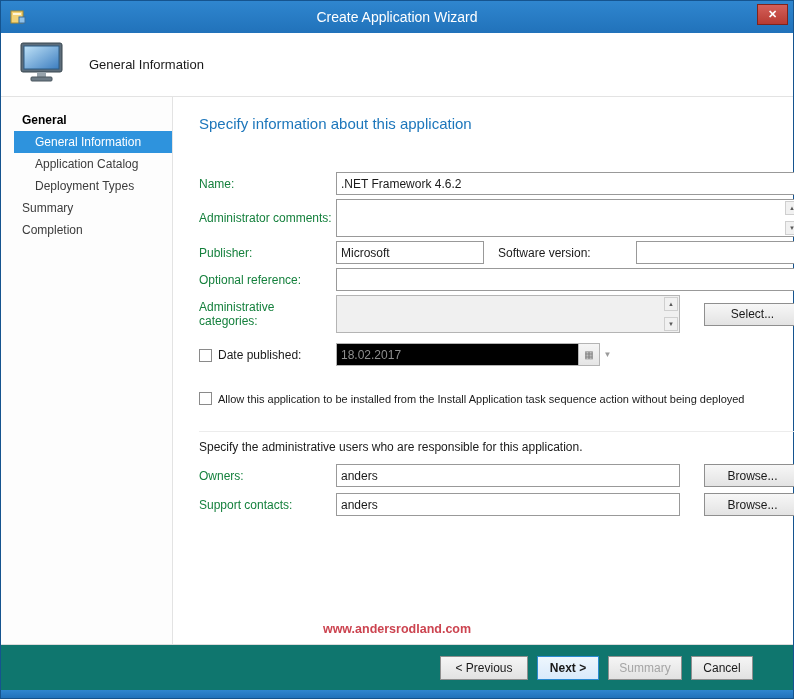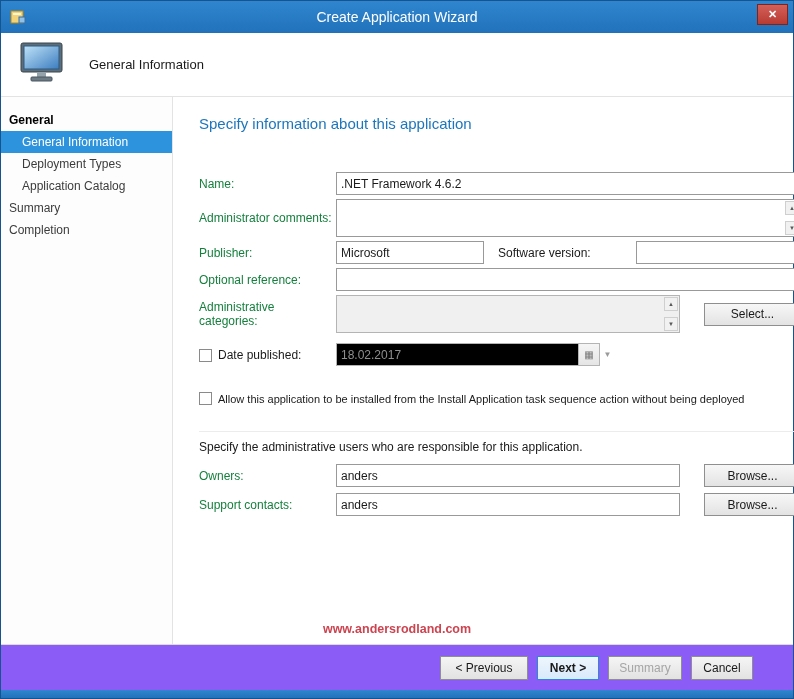--- a/index.html
+++ b/index.html
@@ -21,21 +21,21 @@
                text-align:center; cursor:pointer; font-family:inherit; }
 
   
   .header { flex:0 0 64px; background:#fff; border-bottom:1px solid #e3e3e3;
             display:flex; align-items:center; padding-left:18px; gap:24px; }
   .header-title { font-size:13px; color:#1a1a1a; }
 
   
   .body { flex:1; display:flex; position:relative; background:#fff; }
   .sidebar { flex:0 0 172px; border-right:1px solid #e3e3e3; padding-top:12px; background:#fdfdfd; }
-  .side-item { font-size:12px; color:#3c3c3c; padding:4px 8px; height:22px; cursor:default; }
+  .side-item { font-size:12px; color:#3c3c3c; padding:4px 8px; height:22px; cursor:default;margin-left:13px; }
   .side-item.group { color:#000; font-weight:bold; }
   .side-item.sub { padding-left:21px; }
   .side-item.selected { background:#2e93dd; color:#fff; }
 
   .main { flex:1; padding:18px 38px 0 26px; display:flex; flex-direction:column; }
   .heading { color:#1c76bb; font-size:15px; margin-bottom:40px; }
 
   .row { display:flex; align-items:center; margin-bottom:4px; }
   .flabel { flex:0 0 137px; font-size:12px; color:#15803d; }
   .flabel2 { flex:0 0 152px; font-size:12px; color:#1a1a1a; padding-left:14px; }
@@ -68,21 +68,21 @@
   .allow-row { margin-top:22px; align-items:center; }
   .allow-label { font-size:11px; color:#1a1a1a; white-space:nowrap; }
 
   .sep { border-top:1px solid #ececec; margin-top:22px; }
   .admin-users-text { font-size:12px; color:#1a1a1a; margin:8px 0 10px; }
 
   .watermark { position:absolute; left:0; right:0; bottom:8px; text-align:center;
                color:#cc4450; font-size:12.5px; font-weight:bold; }
 
   
-  .footer { flex:0 0 46px; background:#8b5cf6; border-top:1px solid #dcdcdc;
+  .footer { flex:0 0 46px; background:#0f766e; border-top:1px solid #dcdcdc;
             display:flex; align-items:center; justify-content:flex-end;
             padding-right:40px; gap:9px; }
   .btn { height:24px; font-size:12px; font-family:inherit; color:#1a1a1a;
          background:linear-gradient(#f5f5f5,#e2e2e2); border:1px solid #8f8f8f; cursor:pointer; }
   .btn.default { border:1px solid #2b8ad0; background:linear-gradient(#eef6fd,#d9eafb); }
   .btn.disabled { color:#a5a5a5; cursor:default; }
 
   .bottom-strip { flex:0 0 8px; background:linear-gradient(#2f86cf,#2172ba); }
 </style>
 </head>
@@ -118,22 +118,22 @@
       </svg>
     </span>
     <span class="header-title">General Information</span>
   </div>
 
   <div class="body">
 
     <div class="sidebar">
       <div class="side-item group">General</div>
       <div class="side-item sub selected">General Information</div>
+      <div class="side-item sub">Application Catalog</div>
       <div class="side-item sub">Deployment Types</div>
-      <div class="side-item sub">Application Catalog</div>
       <div class="side-item">Summary</div>
       <div class="side-item">Completion</div>
     </div>
 
     <div class="main">
       <div class="heading">Specify information about this application</div>
 
       <div class="row">
         <span class="flabel">Name:</span>
         <input class="tinput grow" type="text" value=".NET Framework 4.6.2" style="">

